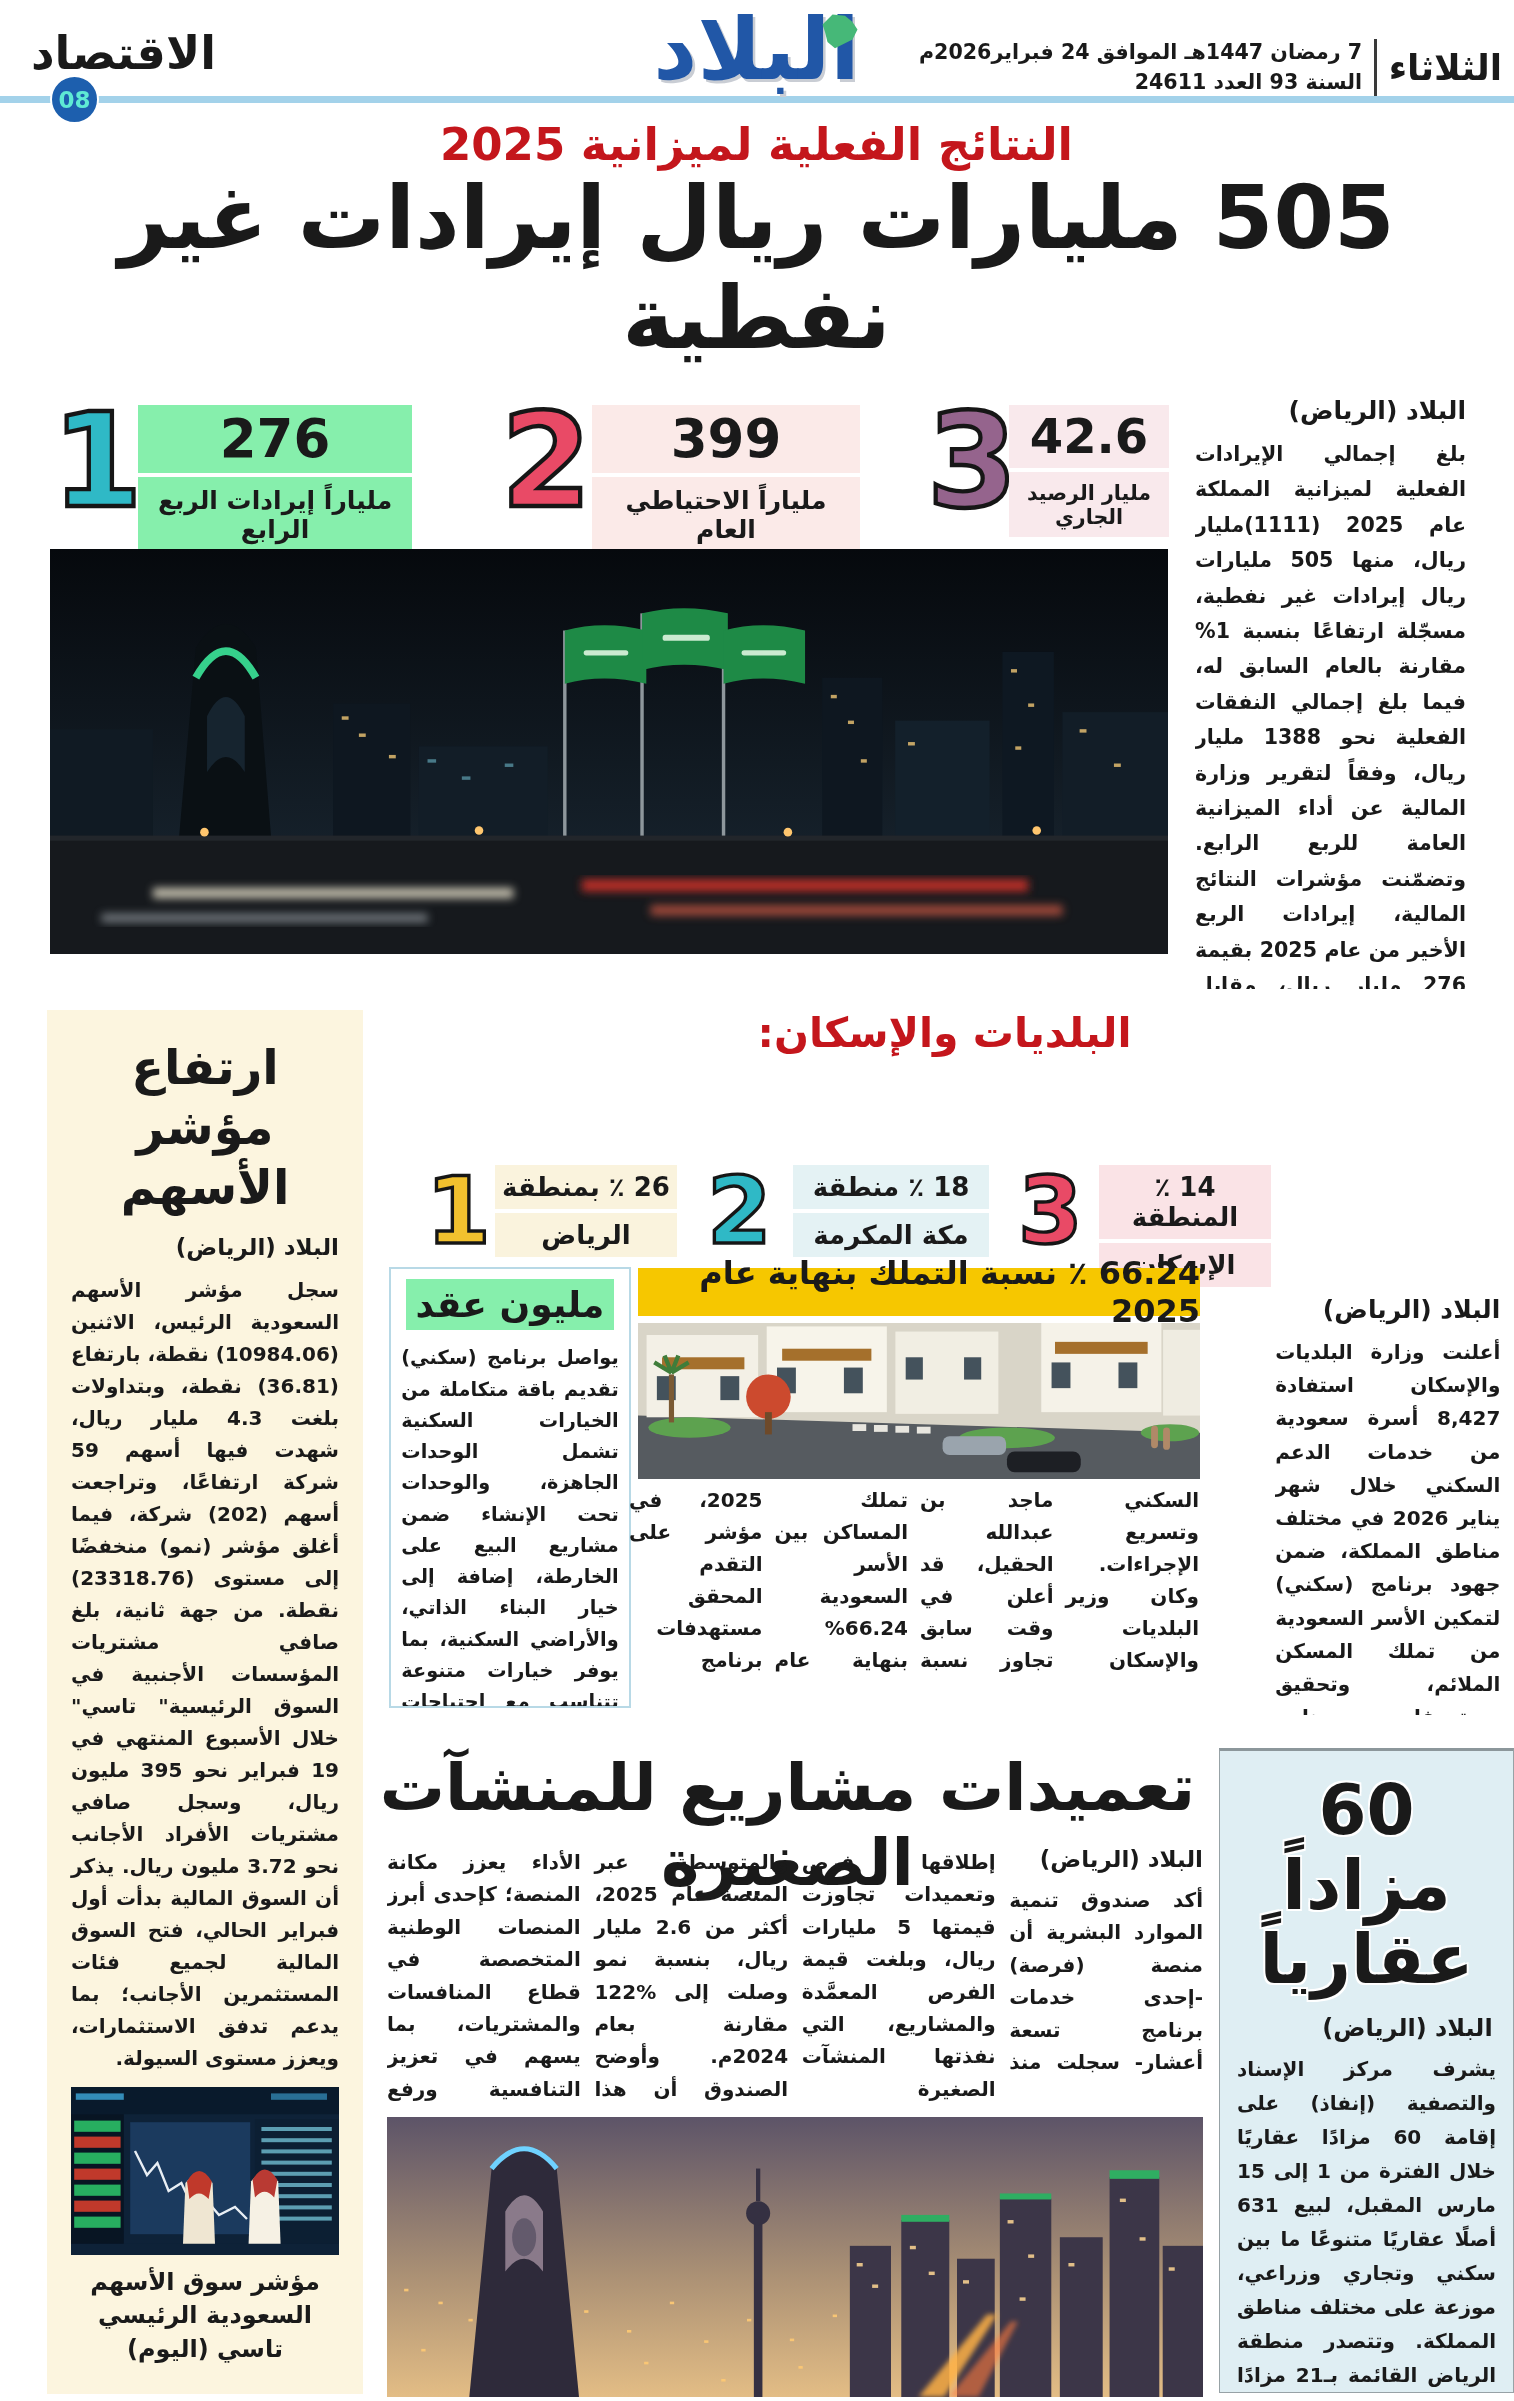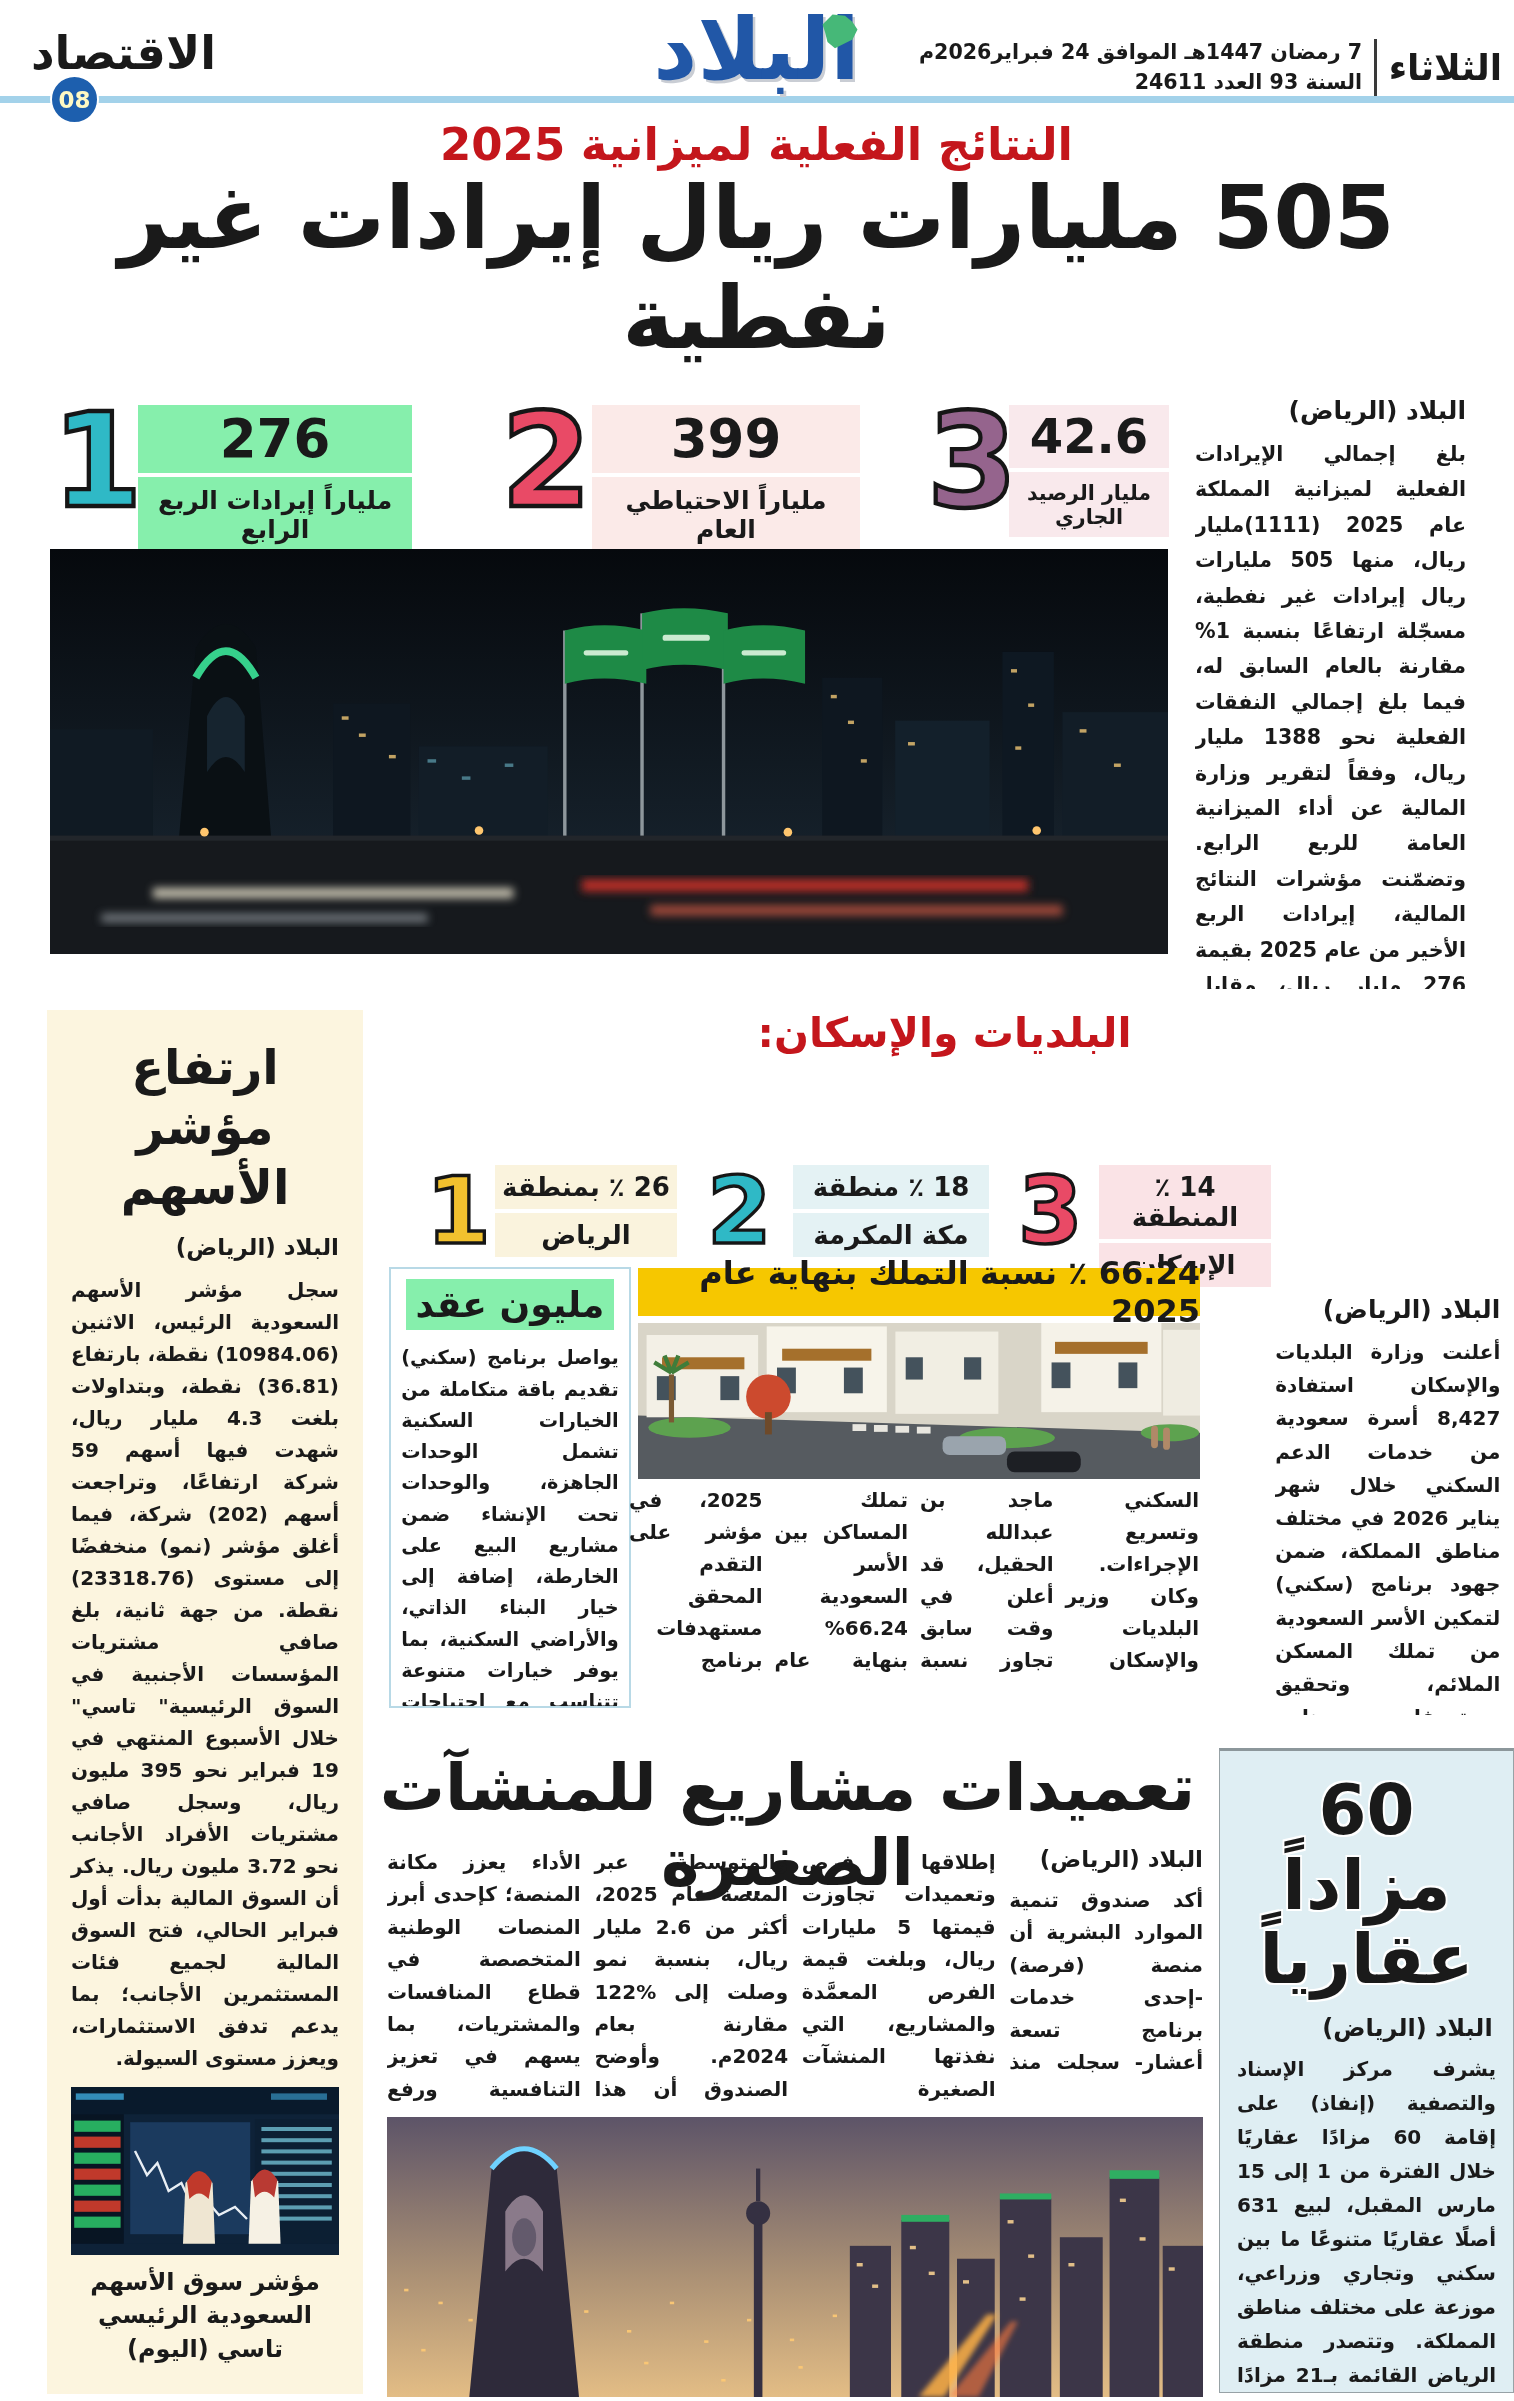--- a/index.html
+++ b/index.html
@@ -5,21 +5,21 @@
   html,body{margin:0;padding:0;background:#e8e8e8;}
   .page{
     position:relative;width:1515px;height:2401px;background:#ffffff;
     font-family:"DejaVu Sans","Liberation Sans",sans-serif;color:#1a1a1a;
     direction:rtl;overflow:hidden;margin:0 auto;
   }
   .abs{position:absolute;}
   
   .section-label{left:45px;top:26px;width:172px;font-size:46px;font-weight:700;text-align:left;direction:rtl;}
   .header-rule{left:0;top:96px;width:1515px;height:6.9px;background:#a3d2ea;}
-  .page-badge{left:51px;top:75px;width:45px;height:45px;border-radius:50%;background:#1d5fae;color:#fef9c3;
+  .page-badge{left:51px;top:75px;width:45px;height:45px;border-radius:50%;background:#1d5fae;color:#5eead4;
     font-size:23px;font-weight:900;display:flex;align-items:center;justify-content:center;direction:ltr;border:2.6px solid #fff;}
   .logo{left:50%;top:1.7px;transform:translateX(-50%);width:274px;height:110px;text-align:center;}
   .logo .logo-text{font-size:86px;font-weight:900;color:#2157a7;line-height:1.1;
     text-shadow:2.6px 2.6px 0 #c9cdd4;}
   .logo svg{position:absolute;right:29px;top:5.1px;width:50px;height:50px;}
   .date-block{right:12px;top:38px;display:flex;align-items:center;gap:12px;direction:rtl;}
   .date-block .day{font-size:36px;font-weight:900;}
   .date-block .sep{width:2.6px;height:57px;background:#3a3a3a;}
   .date-block .dates{font-size:20.6px;font-weight:700;text-align:right;line-height:1.45;}
   

